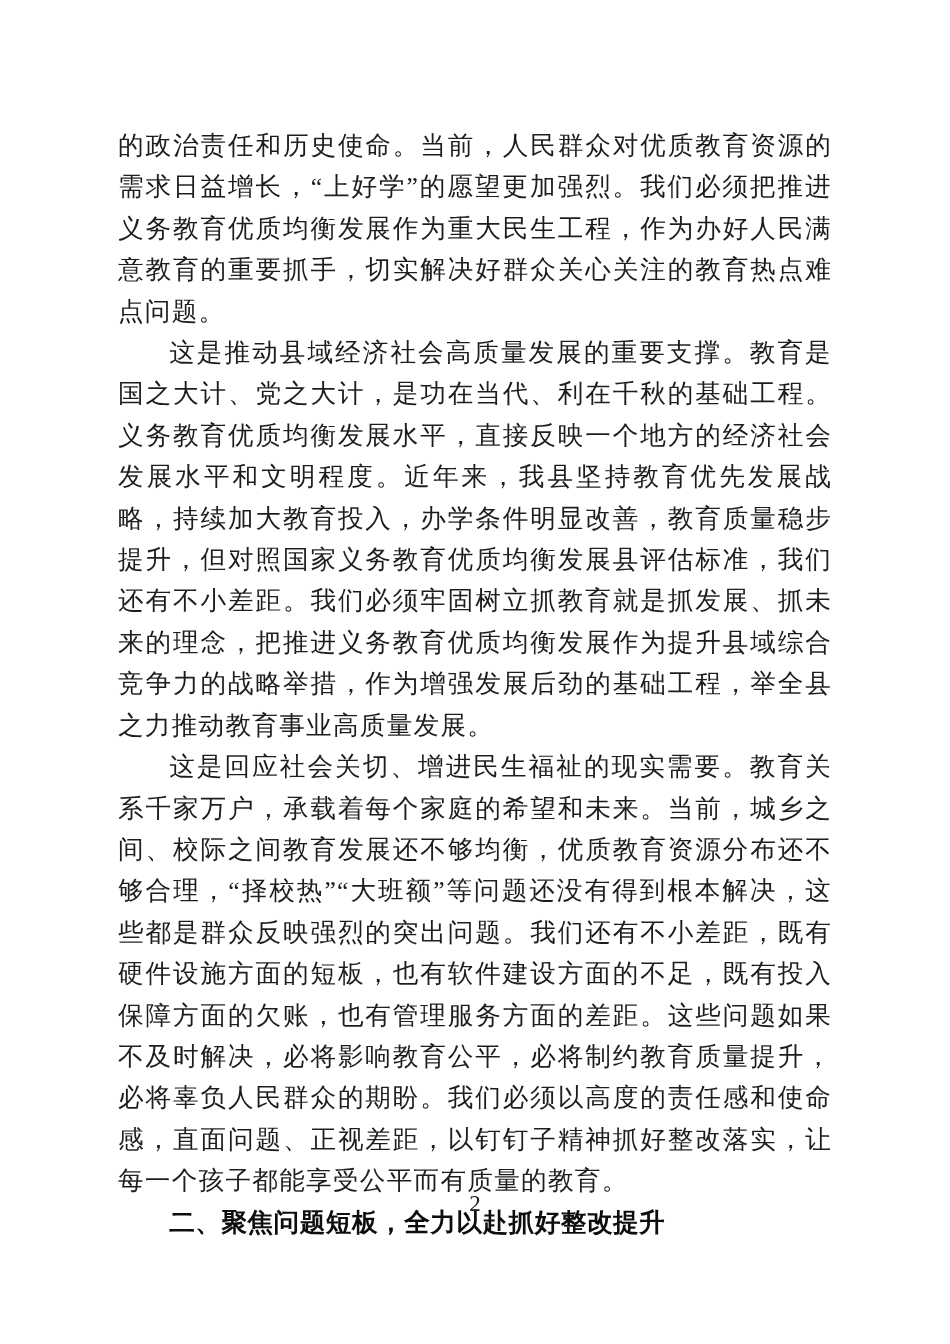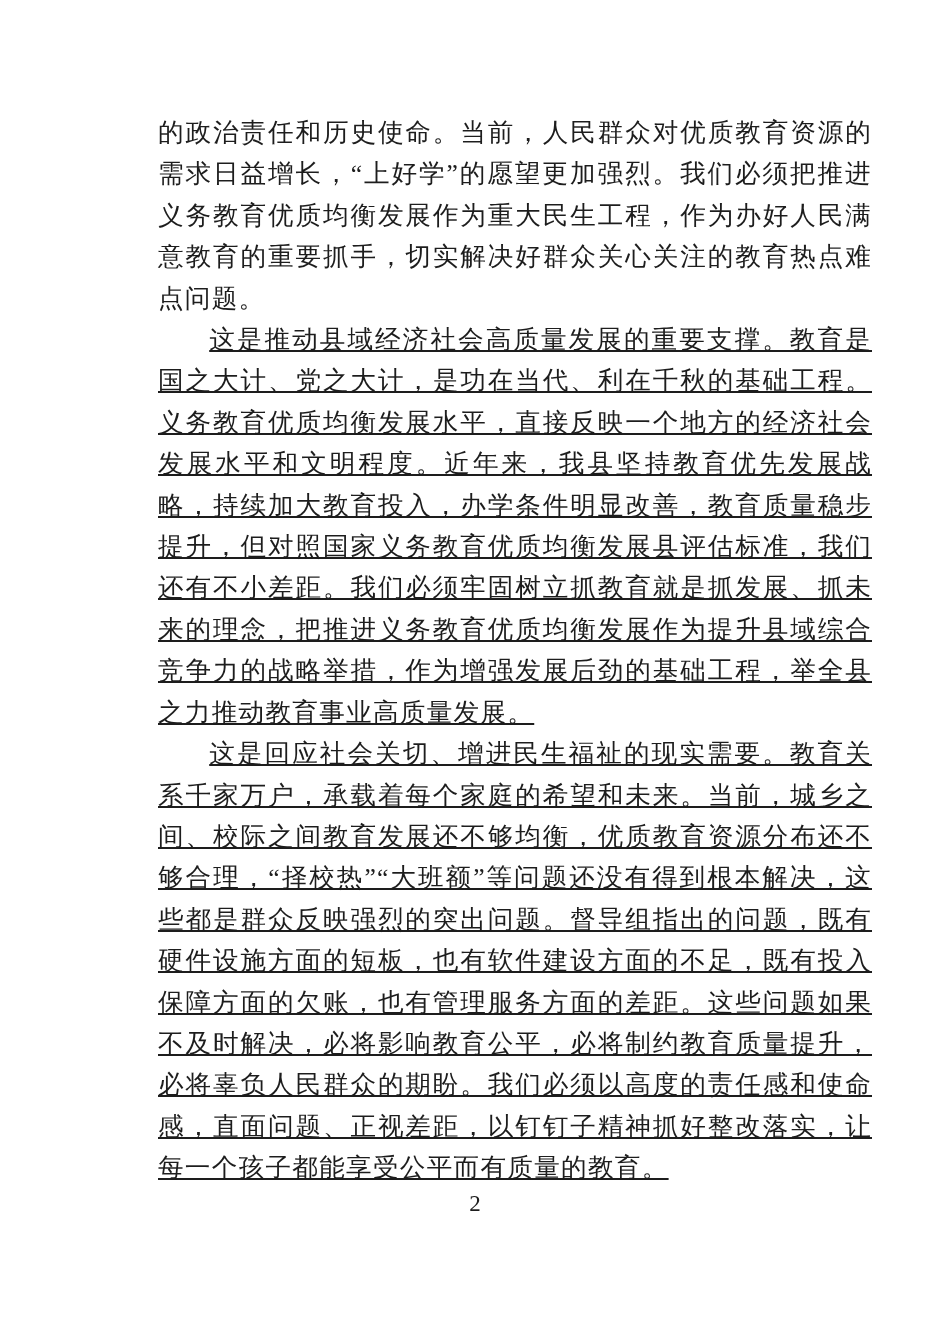--- a/index.html
+++ b/index.html
@@ -18,42 +18,40 @@
     position: relative;
     width: 950px;
     height: 1344px;
     background: #ffffff;
     box-sizing: border-box;
   }
 
   .page-body {
     position: absolute;
     left: 118px;
-    top: 112px;
+    top: 125px;
     width: 714px;
-    margin-left: 40px;
   }
 
   
   .para {
     margin: 0;
     font-family: "Liberation Serif", "DejaVu Serif", serif;
     font-size: 25.6px;
     line-height: 41.4px;
     color: #1d1d1d;
     text-align: justify;
     text-justify: inter-character;
     letter-spacing: 0.05em;
     text-indent: 0;
     white-space: normal;
     word-break: break-all;
   }
   .para.indent {
     text-indent: 2em;
-    text-decoration: underline;
   }
 
   
   .heading {
     margin: 0;
     font-family: "Liberation Sans", "DejaVu Sans", sans-serif;
     font-size: 25.6px;
     line-height: 41.4px;
     font-weight: bold;
     color: #0d0d0d;
@@ -78,21 +76,22 @@
 <body>
 
 <div class="page">
 
   <div class="page-body">
 
     <p class="para">的政治责任和历史使命。当前，人民群众对优质教育资源的需求日益增长，“上好学”的愿望更加强烈。我们必须把推进义务教育优质均衡发展作为重大民生工程，作为办好人民满意教育的重要抓手，切实解决好群众关心关注的教育热点难点问题。</p>
 
     <p class="para indent">这是推动县域经济社会高质量发展的重要支撑。教育是国之大计、党之大计，是功在当代、利在千秋的基础工程。义务教育优质均衡发展水平，直接反映一个地方的经济社会发展水平和文明程度。近年来，我县坚持教育优先发展战略，持续加大教育投入，办学条件明显改善，教育质量稳步提升，但对照国家义务教育优质均衡发展县评估标准，我们还有不小差距。我们必须牢固树立抓教育就是抓发展、抓未来的理念，把推进义务教育优质均衡发展作为提升县域综合竞争力的战略举措，作为增强发展后劲的基础工程，举全县之力推动教育事业高质量发展。</p>
 
-    <p class="para indent">这是回应社会关切、增进民生福祉的现实需要。教育关系千家万户，承载着每个家庭的希望和未来。当前，城乡之间、校际之间教育发展还不够均衡，优质教育资源分布还不够合理，“择校热”“大班额”等问题还没有得到根本解决，这些都是群众反映强烈的突出问题。督导组指出的问题，既有硬件设施方面的短板，也有软件建设方面的不足，既有投入保障方面的欠账，也有管理服务方面的差距。这些问题如果不及时解决，必将影响教育公平，必将制约教育质量提升，必将辜负人民群众的期盼。我们必须以高度的责任感和使命感，直面问题、正视差距，以钉钉子精神抓好整改落实，让每一个孩子都能享受公平而有质量的教育。</p>
+    <p class="para indent">这是回应社会关切、增进民生福祉的现实需要。教育关系千家万户，承载着每个家庭的希望和未来。当前，城乡之间、校际之间教育发展还不够均衡，优质教育资源分布还不够合理，“择校热”“大班额”等问题还没有得到根本解决，这些都是群众反映强烈的突出问题。我们还有不小差距，既有硬件设施方面的短板，也有软件建设方面的不足，既有投入保障方面的欠账，也有管理服务方面的差距。这些问题如果不及时解决，必将影响教育公平，必将制约教育质量提升，必将辜负人民群众的期盼。我们必须以高度的责任感和使命感，直面问题、正视差距，以钉钉子精神抓好整改落实，让每一个孩子都能享受公平而有质量的教育。</p>
 
+    <p class="heading">二、聚焦问题短板，全力以赴抓好整改提升</p>
 
 
   </div>
 
   <div class="page-number">2</div>
 
 </div>
 
 </body></html>

